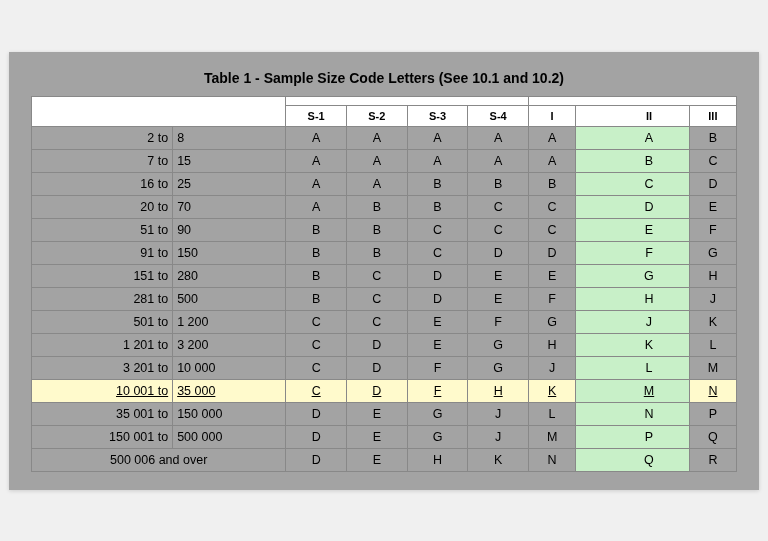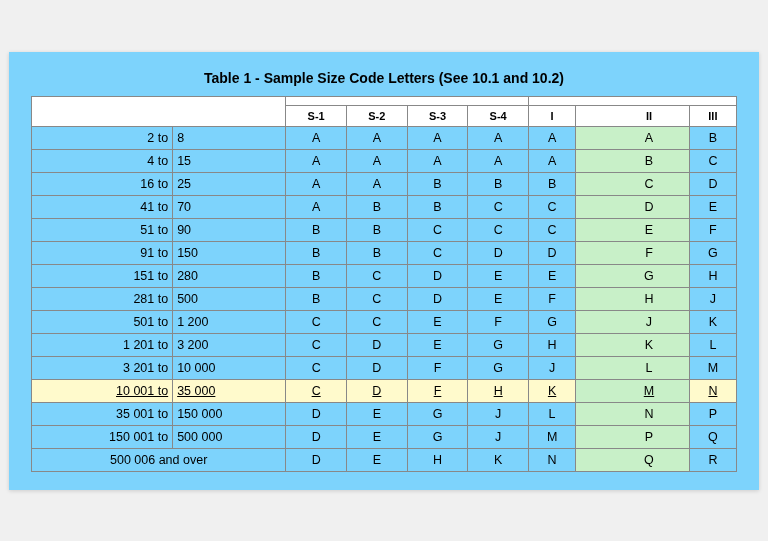--- a/index.html
+++ b/index.html
@@ -6,21 +6,21 @@
     body {
       background: #f0f0f0;
       display: flex;
       justify-content: center;
       align-items: center;
       min-height: 541px;
       font-family: Arial, sans-serif;
       font-size: 13px;
     }
     .page-wrapper {
-      background: #7dd3fc;
+      background: #a3a3a3;
       padding: 18px 22px;
       width: 750px;
       box-shadow: 0 1px 4px rgba(0,0,0,0.15);
     }
     .table-title {
       text-align: center;
       font-weight: bold;
       font-size: 14px;
       margin-bottom: 10px;
       color: #000;
@@ -115,21 +115,21 @@
           <td class="lot-to">8</td>
           <td class="border-left-thick">A</td>
           <td>A</td>
           <td>A</td>
           <td>A</td>
           <td class="border-left-thick">A</td>
           <td class="col-highlighted">A</td>
           <td>B</td>
         </tr>
         <tr>
-          <td class="lot-from">4 to</td>
+          <td class="lot-from">7 to</td>
           <td class="lot-to">15</td>
           <td class="border-left-thick">A</td>
           <td>A</td>
           <td>A</td>
           <td>A</td>
           <td class="border-left-thick">A</td>
           <td class="col-highlighted">B</td>
           <td>C</td>
         </tr>
         <tr>
@@ -137,21 +137,21 @@
           <td class="lot-to">25</td>
           <td class="border-left-thick">A</td>
           <td>A</td>
           <td>B</td>
           <td>B</td>
           <td class="border-left-thick">B</td>
           <td class="col-highlighted">C</td>
           <td>D</td>
         </tr>
         <tr>
-          <td class="lot-from">41 to</td>
+          <td class="lot-from">20 to</td>
           <td class="lot-to">70</td>
           <td class="border-left-thick">A</td>
           <td>B</td>
           <td>B</td>
           <td>C</td>
           <td class="border-left-thick">C</td>
           <td class="col-highlighted">D</td>
           <td>E</td>
         </tr>
         <tr>

